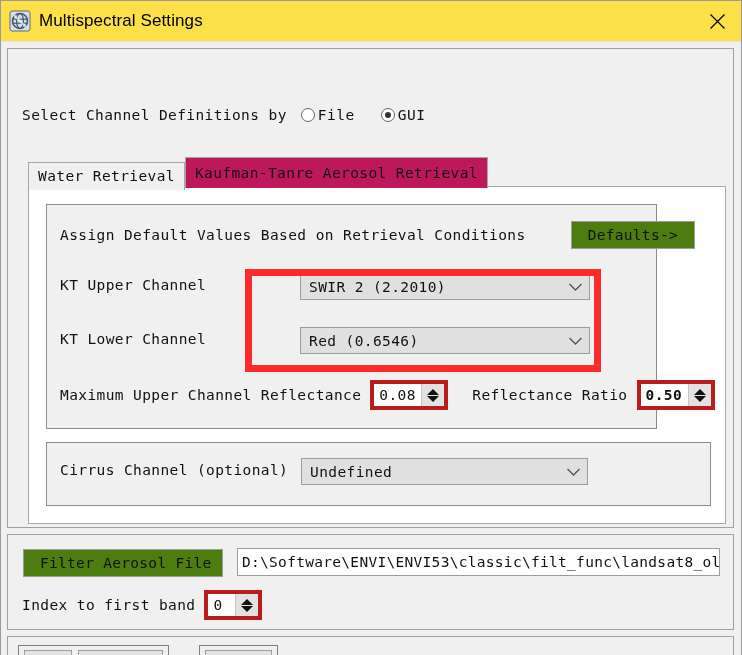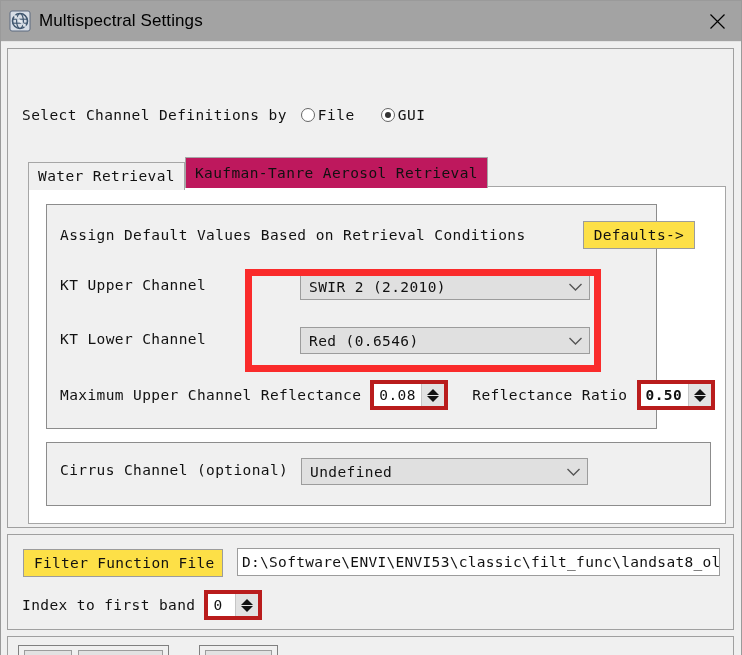--- a/index.html
+++ b/index.html
@@ -20,21 +20,21 @@
     height: 655px;
     background: #f0f0f0;
     border: 1px solid #9a9a9a;
     box-sizing: border-box;
   }
 
   
   .titlebar {
     position: relative;
     height: 40px;
-    background: #a3a3a3;
+    background: #fde047;
     display: flex;
     align-items: center;
     border-bottom: 1px solid #e3e3e3;
   }
   .app-icon {
     width: 22px;
     height: 22px;
     margin-left: 8px;
     margin-right: 8px;
     flex: 0 0 auto;
@@ -182,26 +182,26 @@
     font-size: 14.5px;
     color: #111;
     letter-spacing: 0.4px;
     white-space: nowrap;
   }
 
   .row { position: absolute; display: flex; align-items: center; }
 
   
   .btn {
-    background: #fde047;
+    background: #4d7c0f;
     border: 1px solid #9c9c9c;
     font-family: "DejaVu Sans Mono", monospace;
     font-size: 14.5px;
     color: #111;
-    padding: 5px 10px;
+    padding: 5px 16px;
     cursor: default;
     letter-spacing: 0.3px;
     white-space: nowrap;
   }
 
   
   .combo {
     background: #e0e0e0;
     border: 1px solid #9c9c9c;
     height: 27px;
@@ -447,21 +447,21 @@
             </span>
           </div>
         </div>
 
       </div>
     </div>
 
     <div class="annot-rect"></div>
 
     <div class="file-panel">
-      <button class="btn" style="position:absolute; left:15px; top:14px; width:200px; text-align:center;">Filter Function File</button>
+      <button class="btn" style="position:absolute; left:15px; top:14px; width:200px; text-align:center;">Filter Aerosol File</button>
       <div class="file-input" style="position:absolute; left:229px; top:13px; width:483px;">D:\Software\ENVI\ENVI53\classic\filt_func\landsat8_ol</div>
 
       <div class="row" style="left:14px; top:55px; align-items:center;">
         <span class="lbl">Index to first band</span>
         <span class="spin" style="width:58px; margin-left:9px;">
           <span class="sval">0</span>
           <span class="sbtns">
             <span class="tri-up"></span>
               <span class="tri-dn"></span>
           </span>

